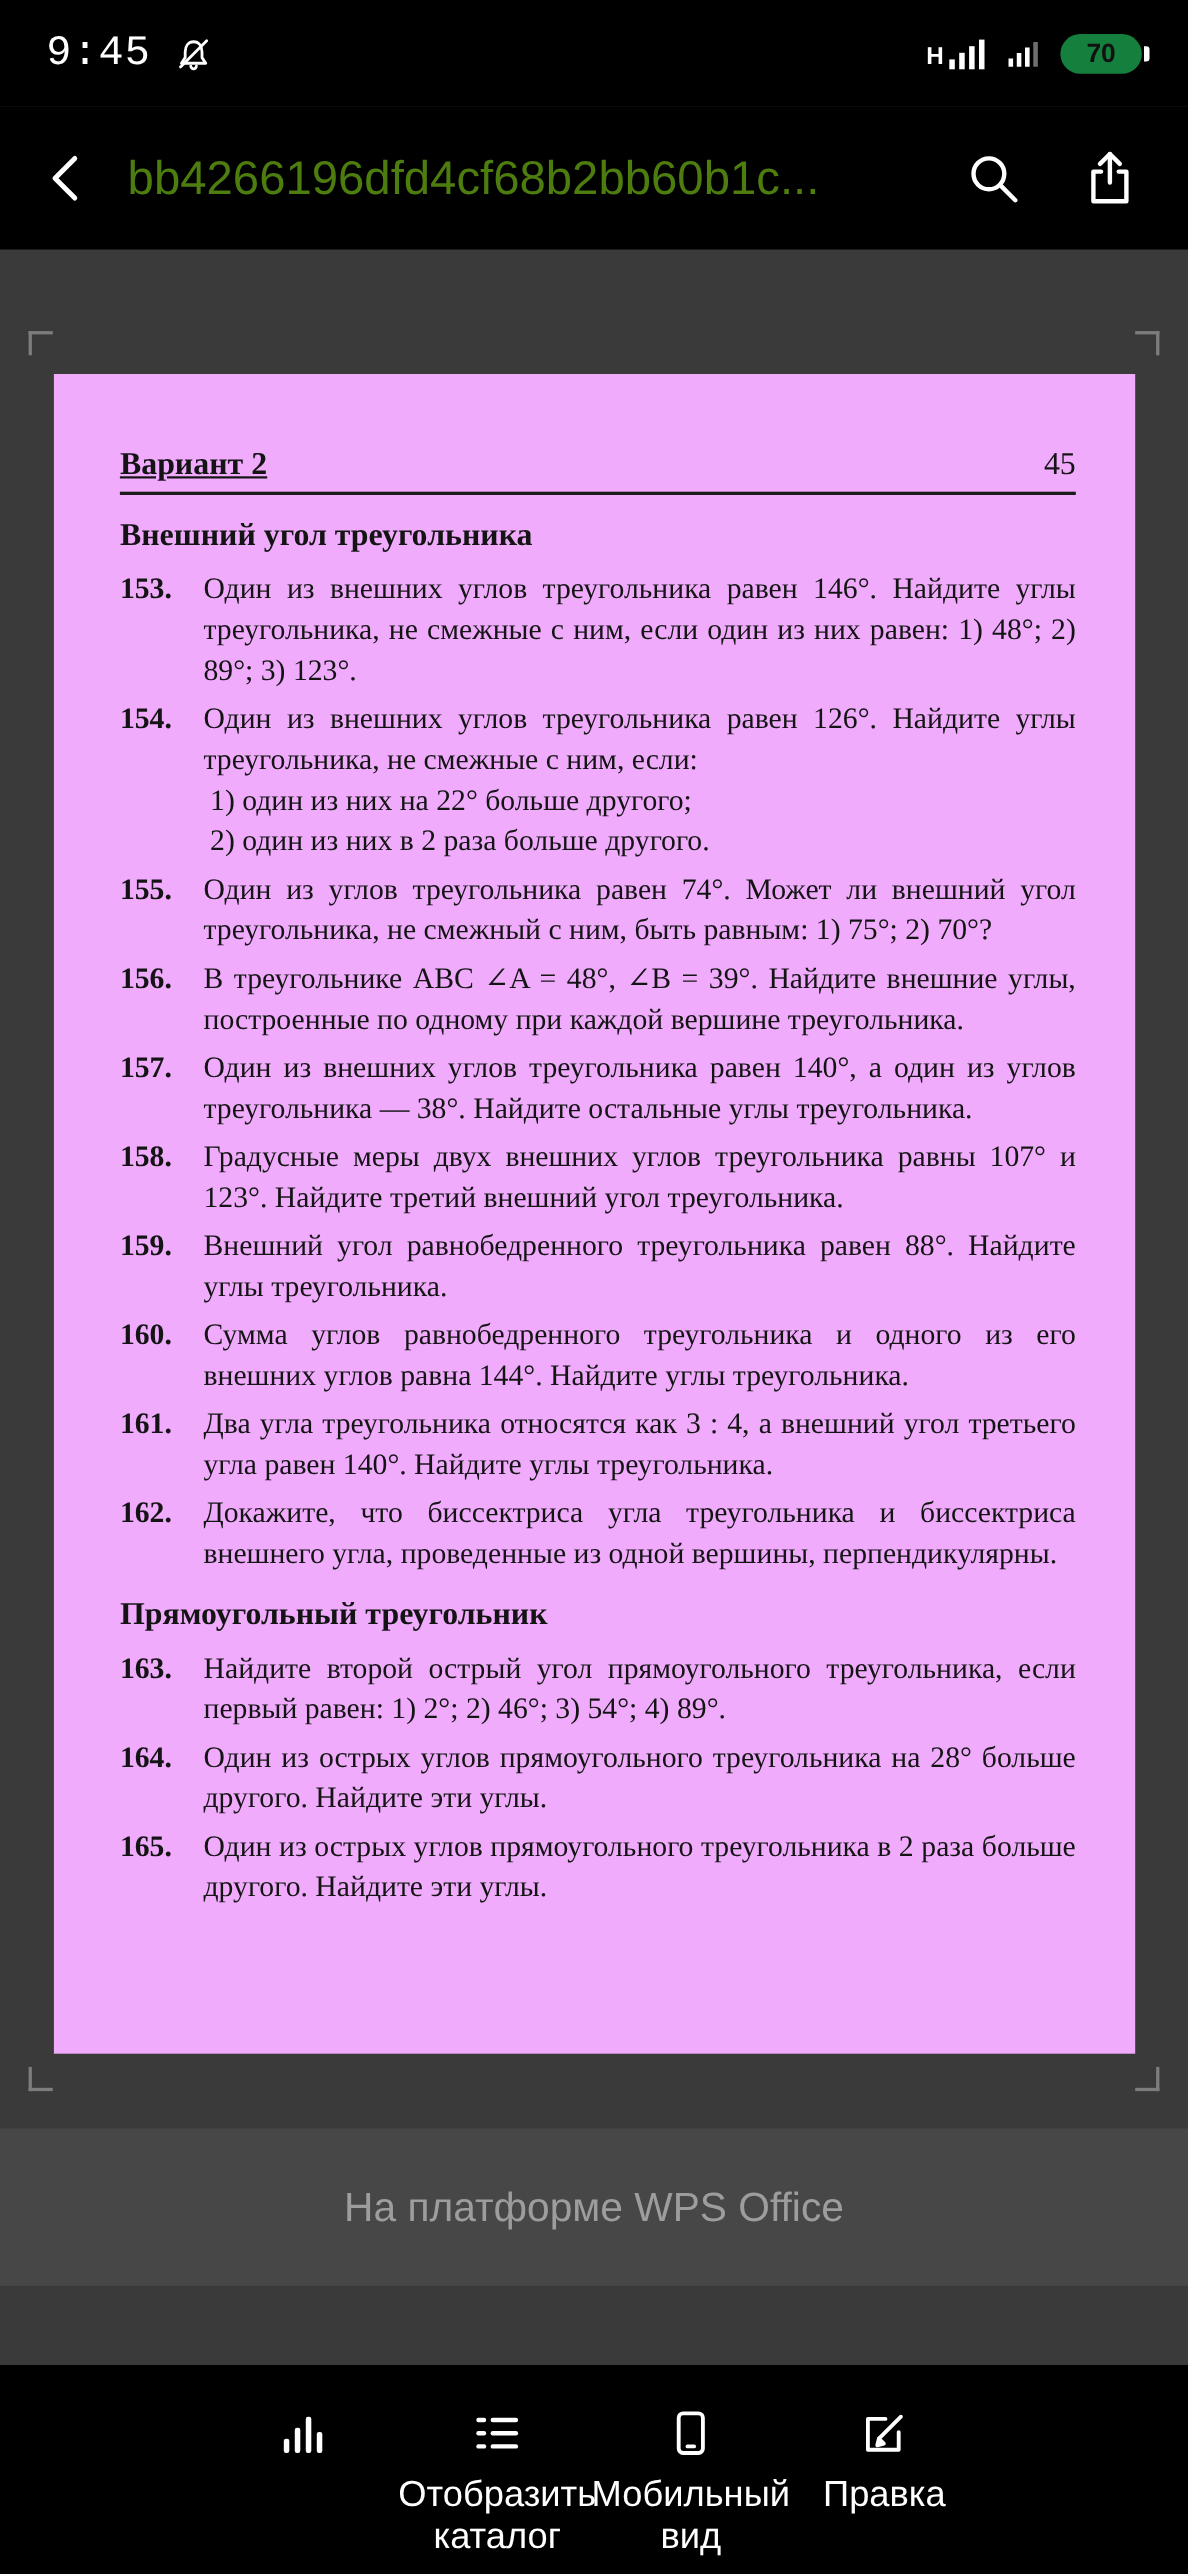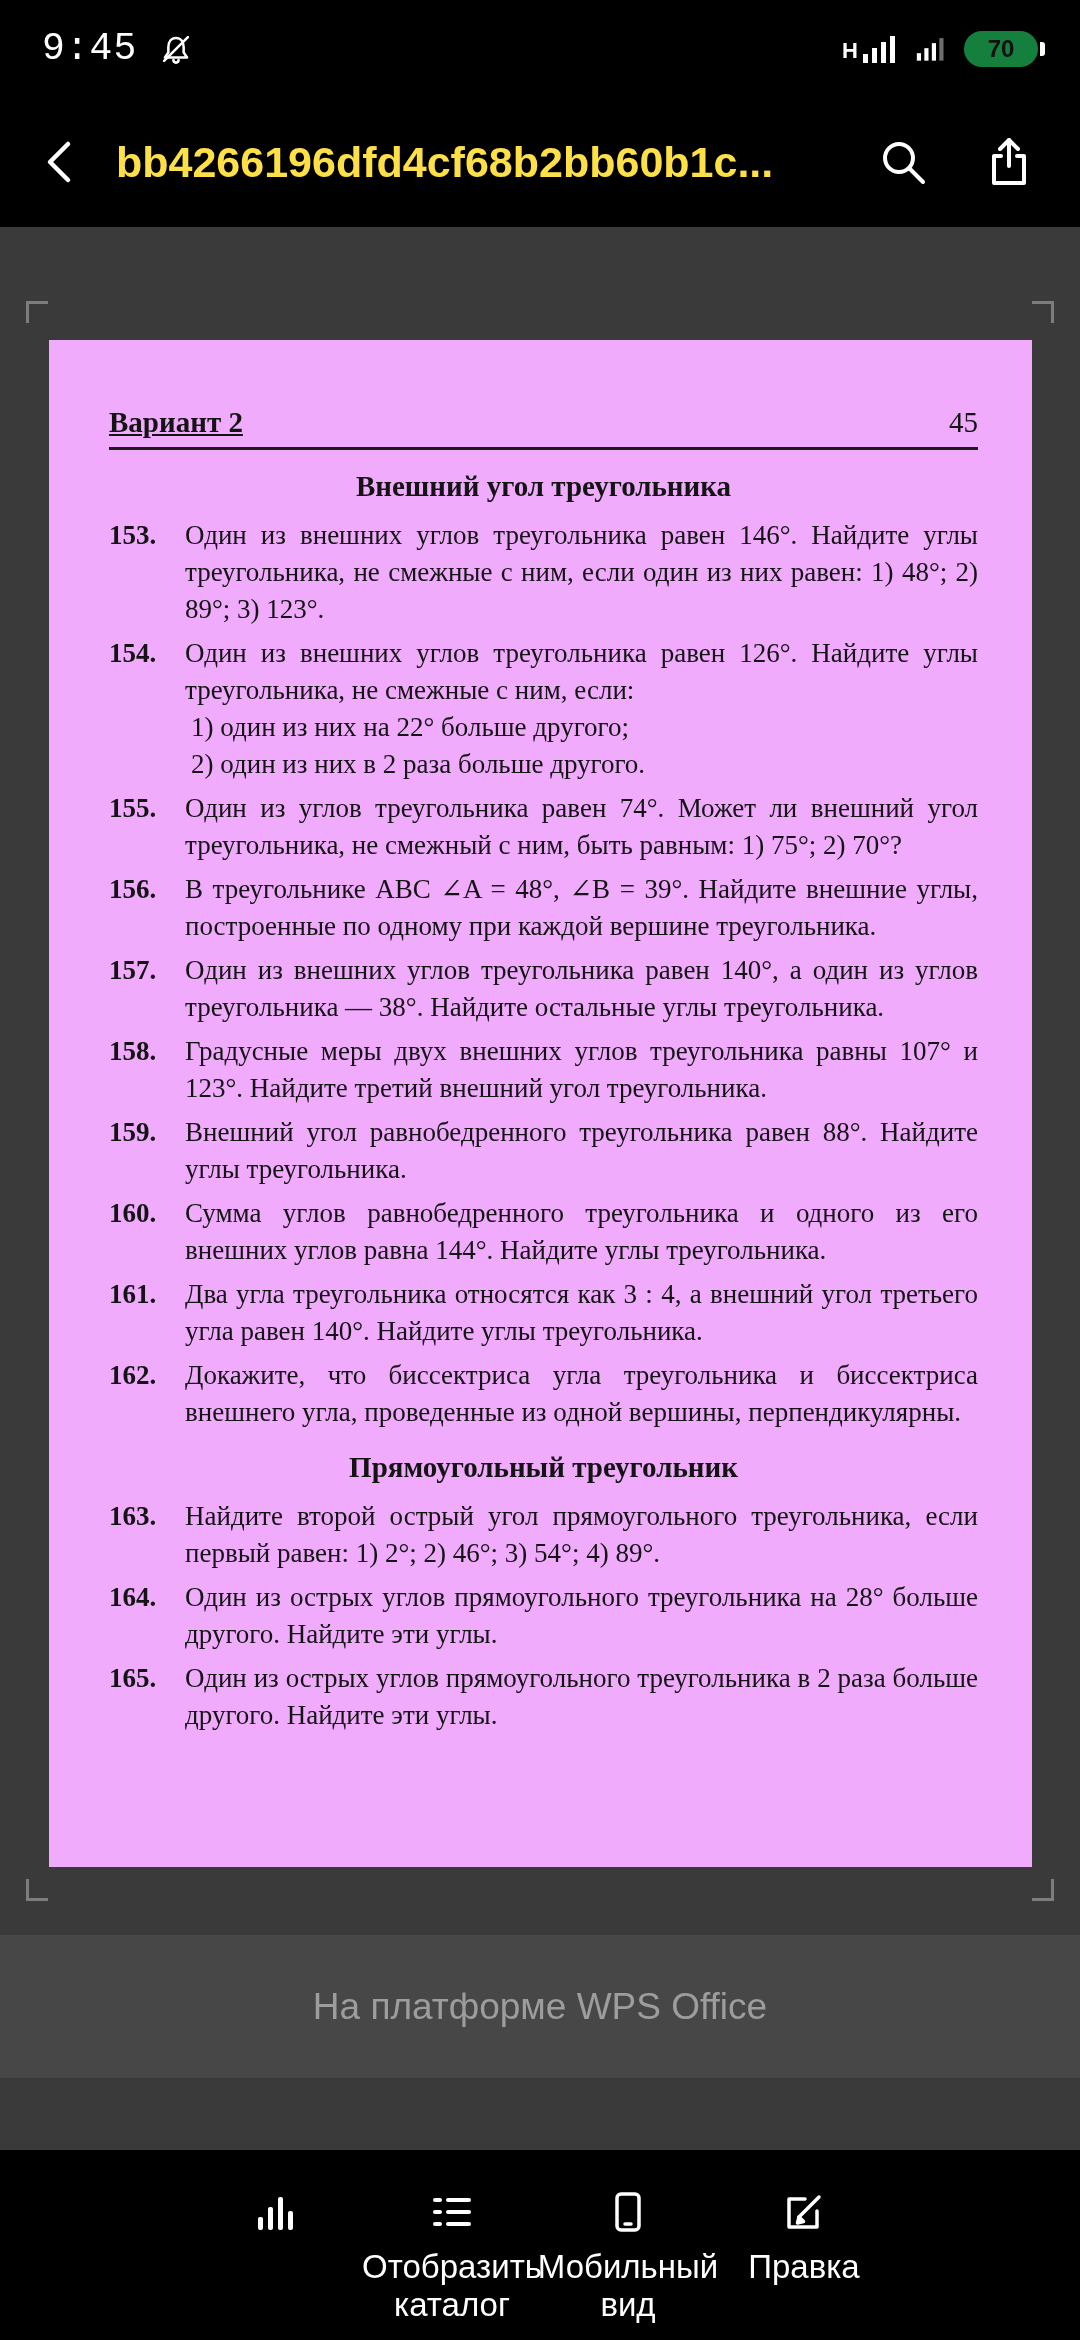--- a/index.html
+++ b/index.html
@@ -35,21 +35,21 @@
   }
 
   
   .navbar {
     position:absolute; top:97px; left:0; width:1080px; height:130px;
     background:#000; color:#e9e9e9;
     display:flex; align-items:center; padding:0 44px 0 34px;
   }
   .nav-back { width:56px; height:56px; display:flex; align-items:center; justify-content:center; }
   .nav-title {
-    flex:1; font-size:43px; font-weight:700; color:#fde047;
+    flex:1; font-size:43px; font-weight:400; color:#4d7c0f;
     margin-left:26px; white-space:nowrap; overflow:hidden; text-overflow:ellipsis;
   }
   .nav-actions { display:flex; align-items:center; gap:52px; margin-left:30px; }
   .nav-icon-btn { width:54px; height:54px; display:flex; align-items:center; justify-content:center; }
 
   
   .docarea {
     position:absolute; top:227px; left:0; width:1080px; height:1780px;
     background:#3a3a3a; overflow:hidden;
   }
@@ -68,21 +68,21 @@
   }
   .page-header {
     display:flex; justify-content:space-between; align-items:flex-end;
     font-size:29px; padding-bottom:8px;
     border-bottom:3px solid #1c1c1c;
   }
   .page-header .ph-left { font-weight:600; text-decoration:underline; }
   .page-header .ph-right { font-weight:400;margin-top:36px; }
 
   .section-title {
-    text-align:center; font-weight:700; font-size:29px;
+    text-align:left; font-weight:700; font-size:29px;
     margin:20px 0 14px 0;
   }
   .problem {
     display:flex; align-items:flex-start;
     font-size:27px; line-height:37px;
     margin-bottom:7px;
     justify-content:center;
   }
   .pnum { flex:0 0 76px; font-weight:700; }
   .ptext { flex:1; text-align:justify; }

